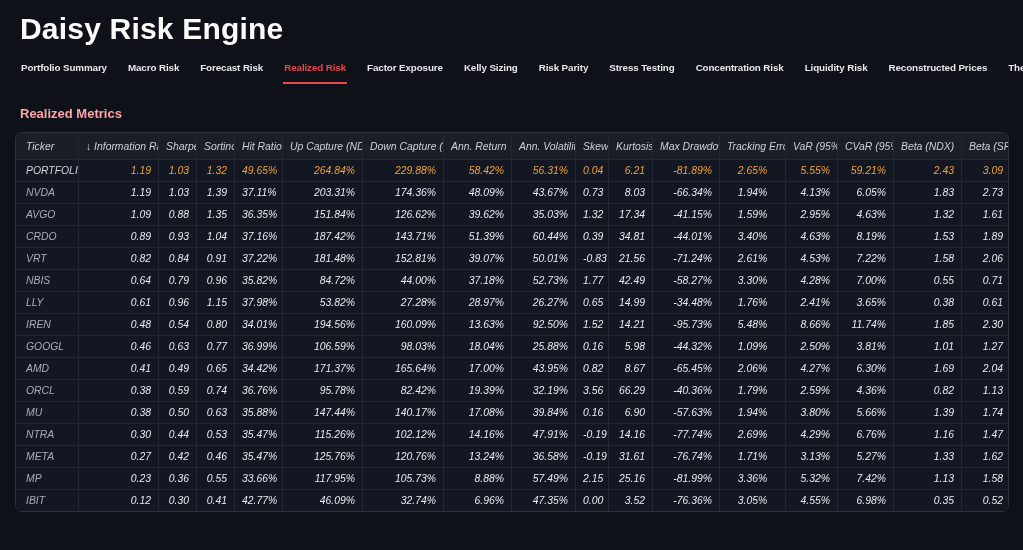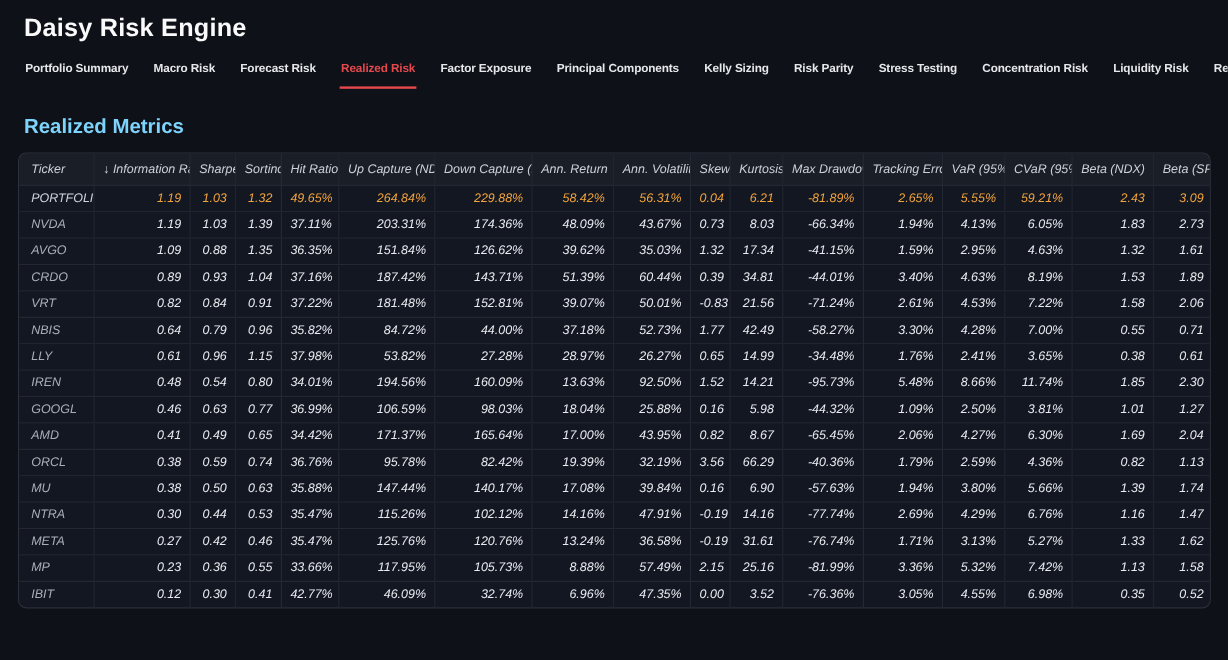--- a/index.html
+++ b/index.html
@@ -18,39 +18,39 @@
   html,body{margin:0;padding:0;}
   body{
     width:1023px;height:550px;overflow:hidden;
     background:var(--page-bg);
     font-family:"Liberation Sans",sans-serif;
     color:var(--text-bright);
   }
   .page{padding:10px 15px 0 15px;}
   h1.app-title{
     margin:2px 0 16px 5px;
-    font-size:21px;font-weight:700;color:#fafafa;
+    font-size:30px;font-weight:700;color:#fafafa;
     letter-spacing:0.2px;
   }
   .nav-tabs{
     display:flex;align-items:center;gap:19px;
     margin:0 0 22px 5px;white-space:nowrap;
   }
   .tab{
     font-size:9.8px;font-weight:700;letter-spacing:-0.1px;
     color:#e6e8eb;padding:0 1px 9px 1px;cursor:pointer;
     border-bottom:2px solid transparent;
   }
   .tab.active{
     color:var(--accent-red);
     border-bottom:2px solid var(--accent-red);
   }
   h2.section-title{
     margin:0 0 11px 5px;
-    font-size:17px;font-weight:700;color:#7dd3fc;
+    font-size:13px;font-weight:700;color:#fca5a5;
   }
   .table-wrap{
     width:994px;
     border:1px solid var(--outer-border);
     border-radius:7px;overflow:hidden;
     background:var(--row-bg);
     font-style:italic;
   }
   table{
     border-collapse:separate;border-spacing:0;table-layout:fixed;
@@ -71,21 +71,21 @@
     border-right:1px solid var(--cell-border);
     border-bottom:1px solid var(--cell-border);
     white-space:nowrap;overflow:hidden;
     background:var(--row-bg);
   }
   td:last-child{border-right:none;}
   tbody tr:last-child td{border-bottom:none;}
   td.num{text-align:right;}
   td.ticker{color:var(--text-dim);text-align:left;padding-left:10px;}
   
-  tbody td:nth-child(13){text-align:right;}
+  tbody td:nth-child(13){text-align:center;}
   tr.highlight td.num{color:var(--highlight-orange);}
   tr.highlight td.ticker{color:#ced3d9;}
   
   col.c0{width:63px;}  col.c1{width:80px;}  col.c2{width:38px;}
   col.c3{width:38px;}  col.c4{width:48px;}  col.c5{width:80px;}
   col.c6{width:81px;}  col.c7{width:68px;}  col.c8{width:64px;}
   col.c9{width:33px;}  col.c10{width:44px;} col.c11{width:67px;}
   col.c12{width:66px;} col.c13{width:52px;} col.c14{width:56px;}
   col.c15{width:68px;} col.c16{width:48px;}
 </style>
@@ -94,21 +94,20 @@
 
 <div class="page">
   <h1 class="app-title">Daisy Risk Engine</h1>
 
   <div class="nav-tabs">
       <span class="tab">Portfolio Summary</span>
       <span class="tab">Macro Risk</span>
       <span class="tab">Forecast Risk</span>
       <span class="tab active">Realized Risk</span>
       <span class="tab">Factor Exposure</span>
-      <span class="tab">Principal Components</span>
       <span class="tab">Kelly Sizing</span>
       <span class="tab">Risk Parity</span>
       <span class="tab">Stress Testing</span>
       <span class="tab">Concentration Risk</span>
       <span class="tab">Liquidity Risk</span>
       <span class="tab">Reconstructed Prices</span>
       <span class="tab">Themes &amp; Proxies</span>
     </div>
 
   <h2 class="section-title">Realized Metrics</h2>

